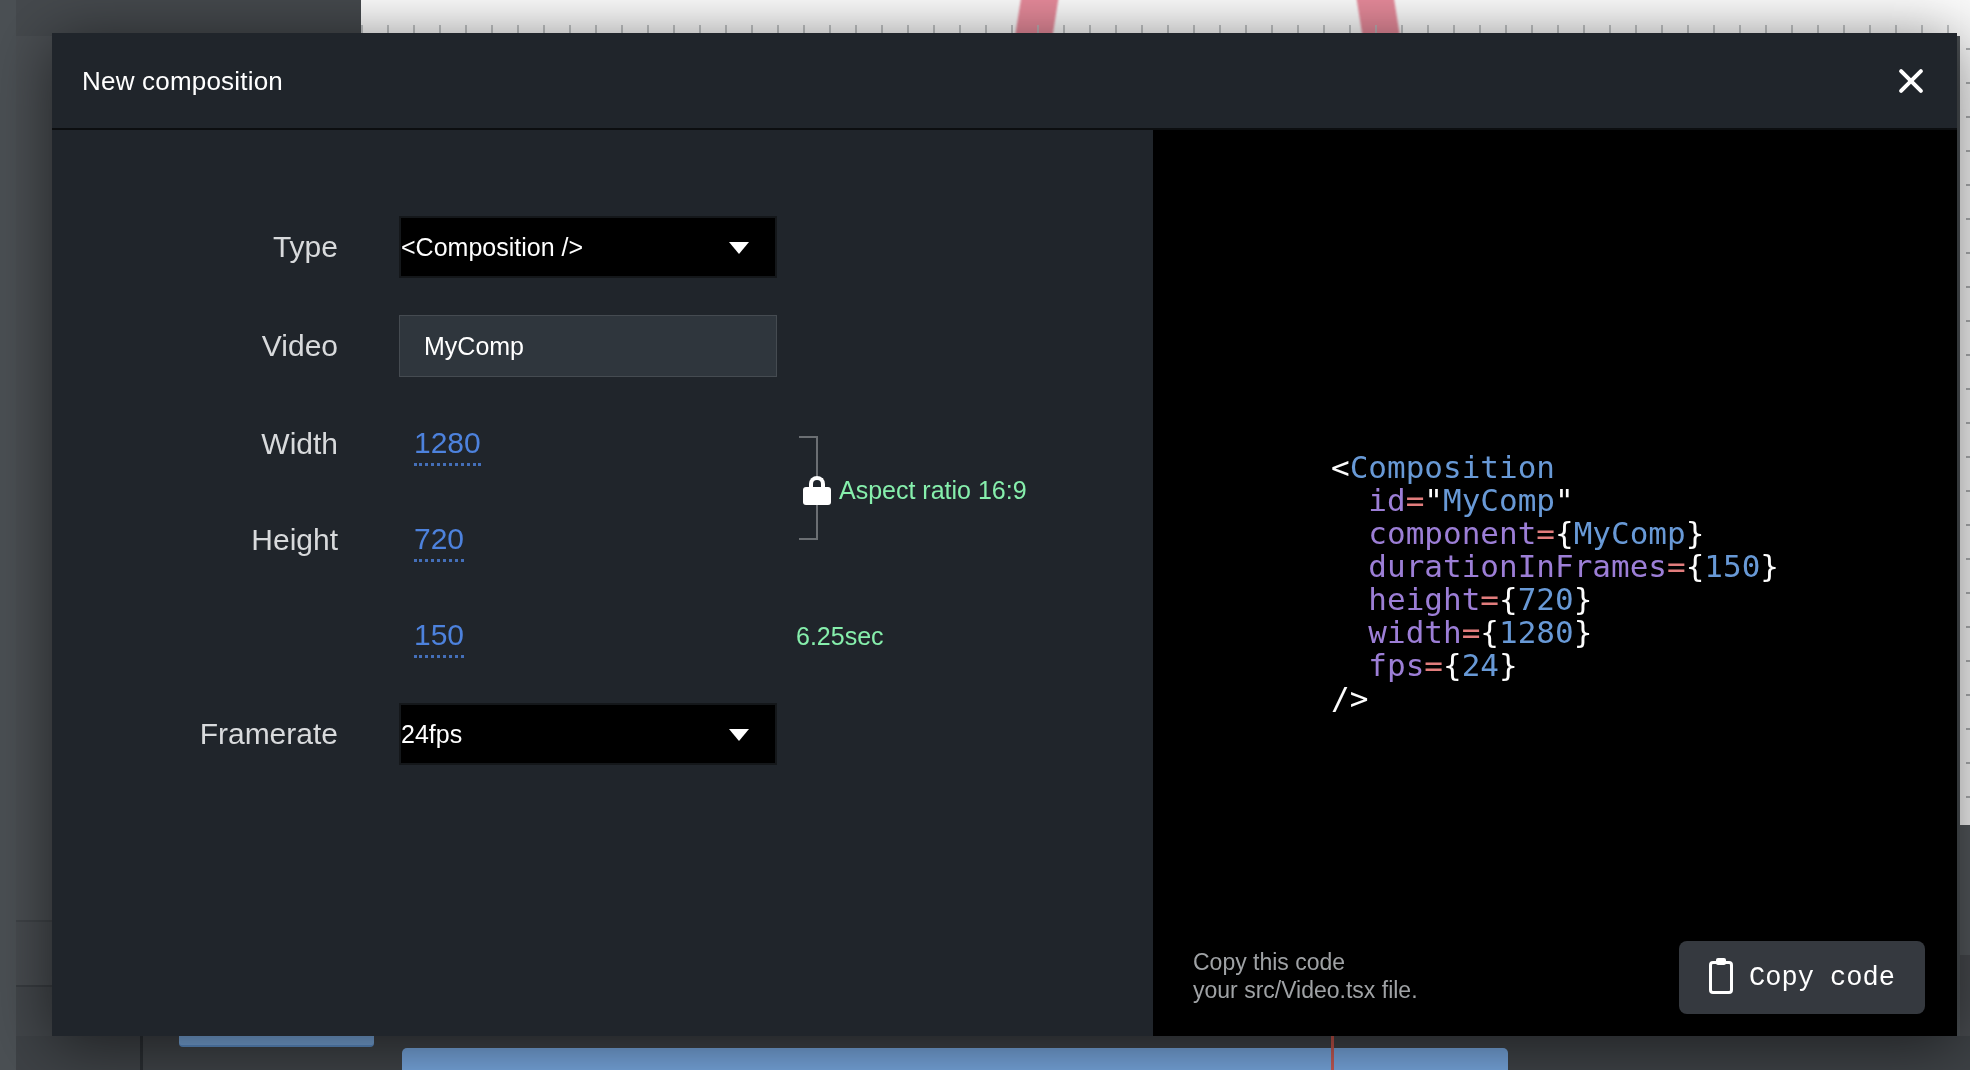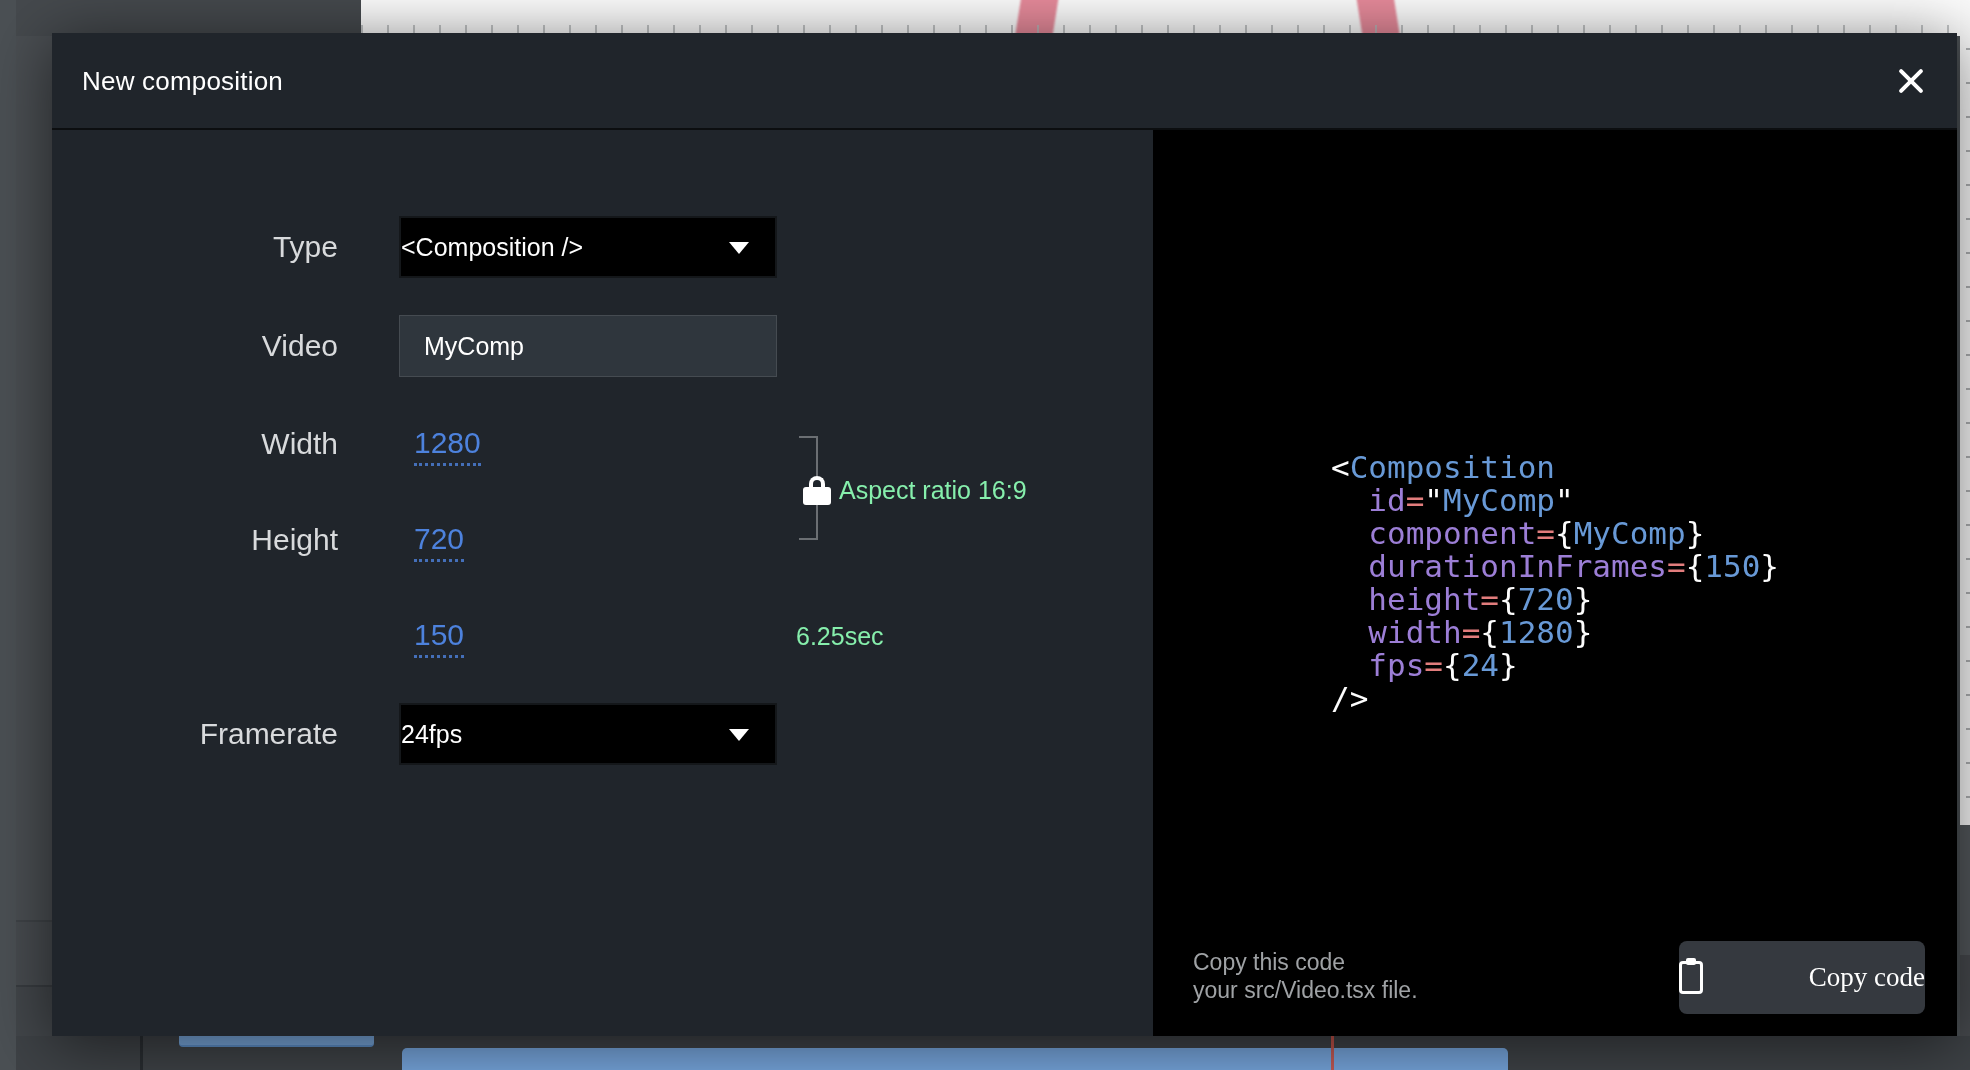--- a/index.html
+++ b/index.html
@@ -66,22 +66,22 @@
   .code-pane { position: relative; width: 804px; height: 906px; background: #000000; display: flex; align-items: center; justify-content: center; }
   .code-block { font-family: "DejaVu Sans Mono", "Liberation Mono", monospace; font-size: 31px; font-weight: 400;
     line-height: 33px; white-space: pre; }
   .tok-w { color: #fdfdfd; }
   .tok-b { color: #6899d6; }
   .tok-p { color: #9c7ed6; }
   .tok-s { color: #e27d7d; }
 
   .code-note { position: absolute; left: 40px; top: 818px; color: #9fa2a5; font-size: 23px; line-height: 28px; }
   .copy-btn { position: absolute; right: 32px; top: 811px; width: 246px; height: 73px; background: #35393f; border: none;
-    border-radius: 8px; color: #ffffff; font-size: 27px; font-family: Liberation Serif, serif;
-    display: flex; align-items: center; justify-content: space-between; gap: 16px; cursor: pointer; }
+    border-radius: 8px; color: #ffffff; font-size: 27px; font-family: Liberation Mono, monospace;
+    display: flex; align-items: center; justify-content: center; gap: 16px; cursor: pointer; }
   .clipboard-icon { position: relative; width: 24px; height: 33px; border: 3px solid #fff; border-radius: 4px; }
   .clipboard-icon::before { content: ""; position: absolute; left: 4px; top: -6px; width: 10px; height: 7px;
     background: #fff; border-radius: 2px; }
 </style>
 </head>
 <body>
 
 <div id="stage">
 
   <div class="top-strip">

